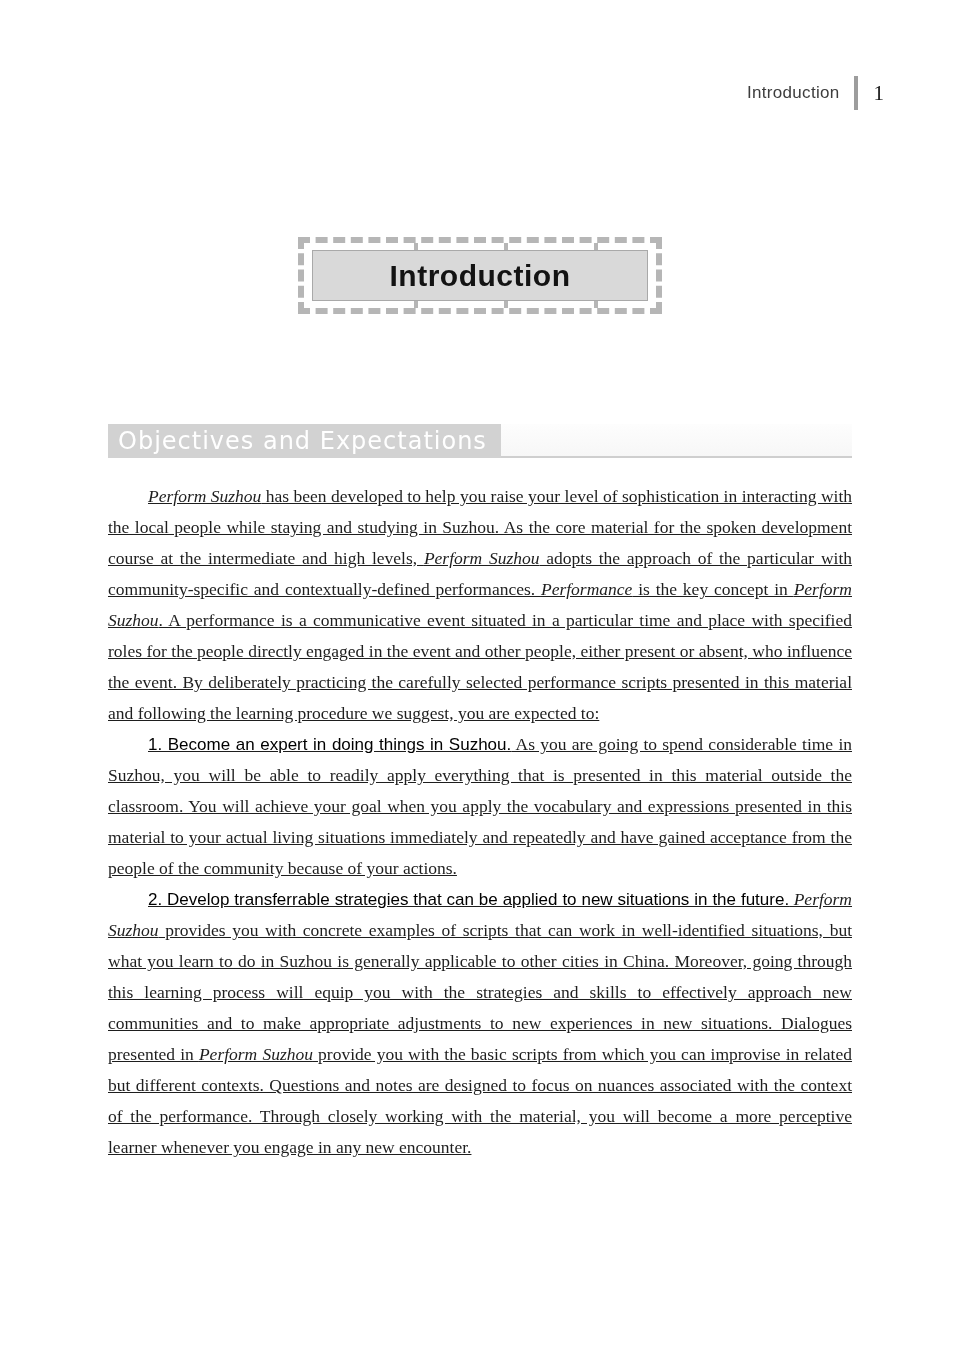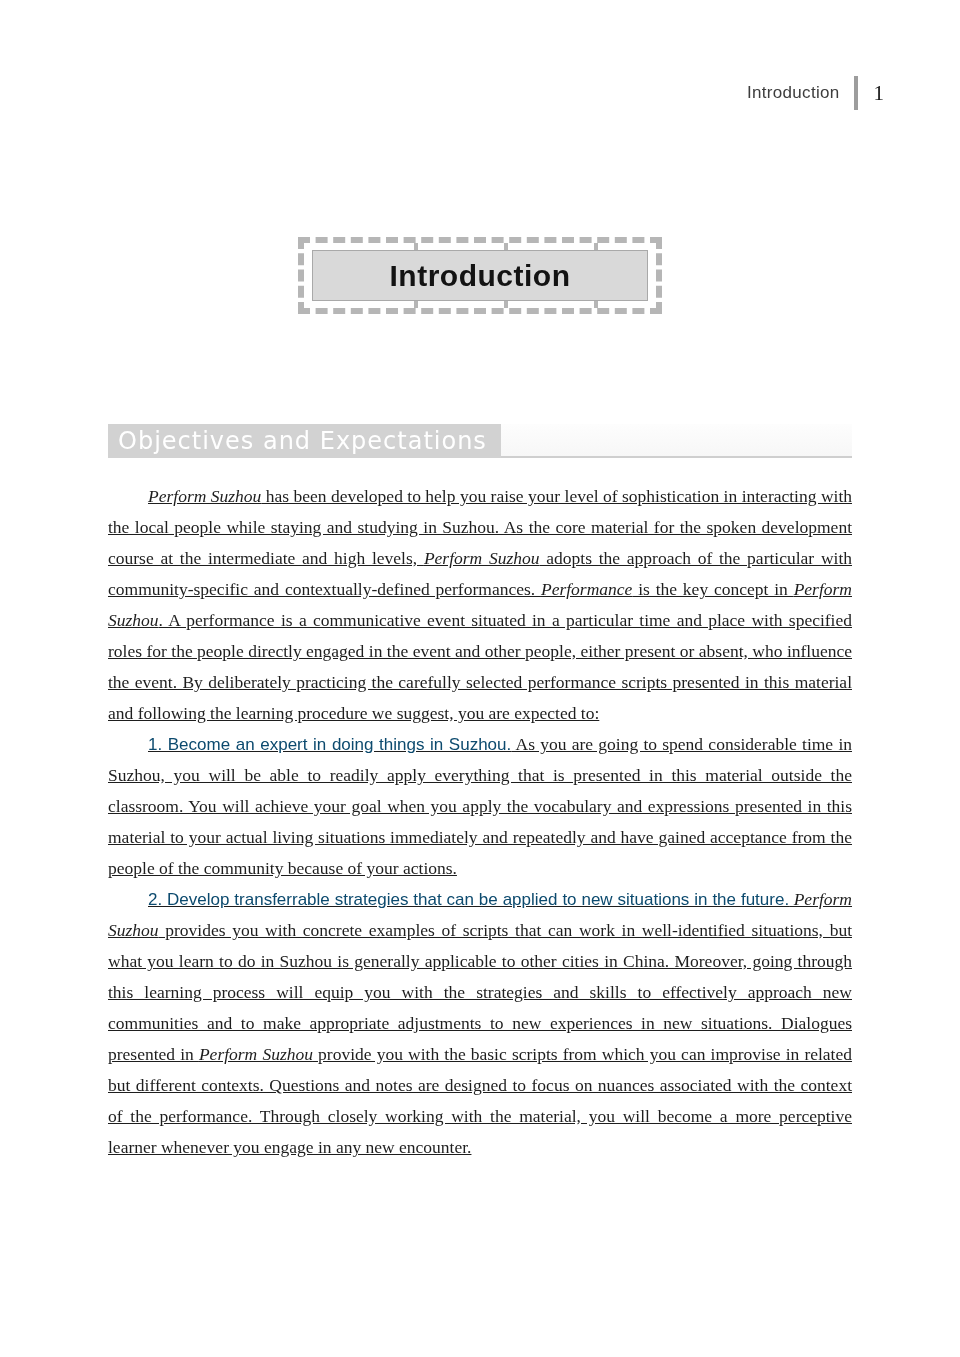--- a/index.html
+++ b/index.html
@@ -117,21 +117,21 @@
     font-size: 17.5px;
     line-height: 31px;
     color: #1e1e1e;
     text-align: justify;
   }
   .para { text-indent: 40px; text-decoration: underline; }
   .para i { font-style: italic; }
   .lead {
     font-family: "Liberation Sans", sans-serif;
     font-size: 17px;
-    color: #0c4a6e;
+    color: #000000;
   }
 </style>
 </head>
 <body>
 
 <div class="page">
 
   <header class="running-header">
     <span class="rh-title">Introduction</span>
     <span class="rh-divider"></span>

